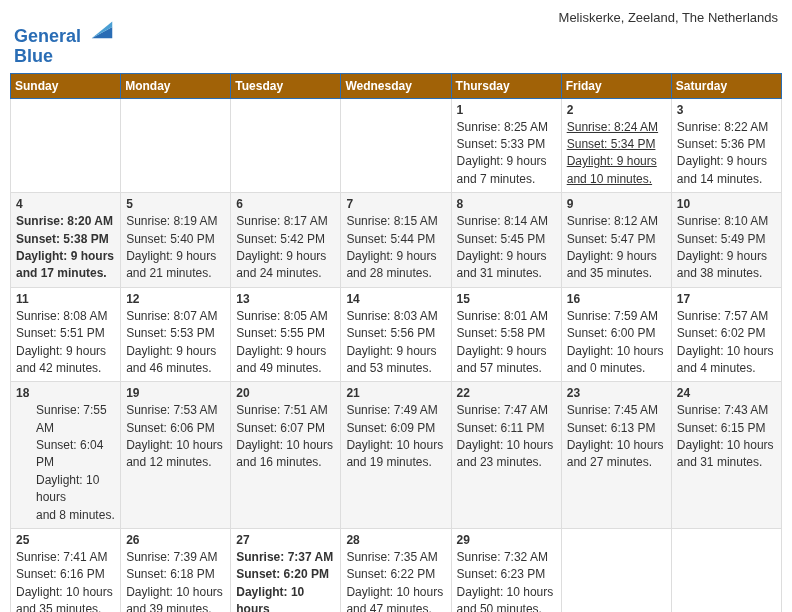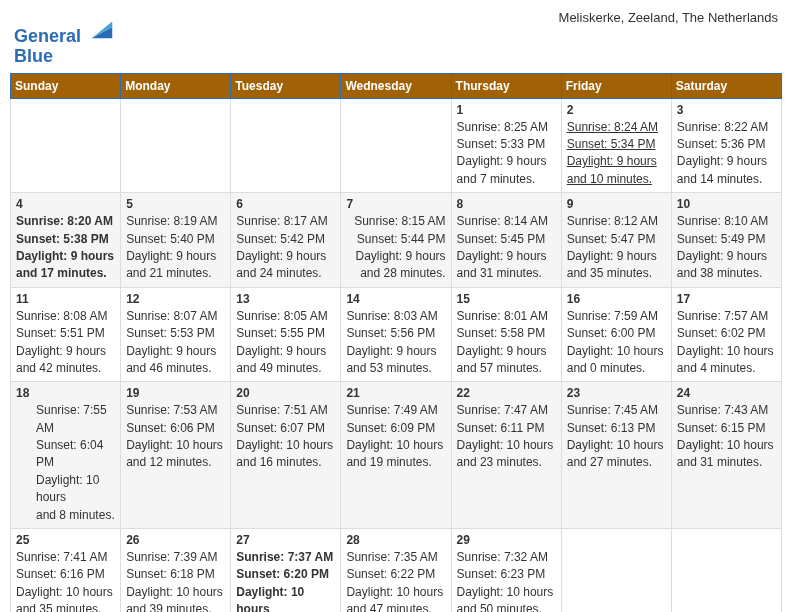--- a/index.html
+++ b/index.html
@@ -175,21 +175,21 @@
         </td>
         <td>
           <div class="day-num">6</div>
           <div class="day-info" style="white-space: pre-line;">Sunrise: 8:17 AM
 Sunset: 5:42 PM
 Daylight: 9 hours
 and 24 minutes.</div>
         </td>
         <td>
           <div class="day-num">7</div>
-          <div class="day-info" style="white-space: pre-line; text-align: right;">Sunrise: 8:15 AM
+          <div class="day-info" style="white-space: pre-line;">Sunrise: 8:15 AM
 Sunset: 5:44 PM
 Daylight: 9 hours
 and 28 minutes.</div>
         </td>
         <td>
           <div class="day-num">8</div>
           <div class="day-info" style="white-space: pre-line;">Sunrise: 8:14 AM
 Sunset: 5:45 PM
 Daylight: 9 hours
 and 31 minutes.</div>

